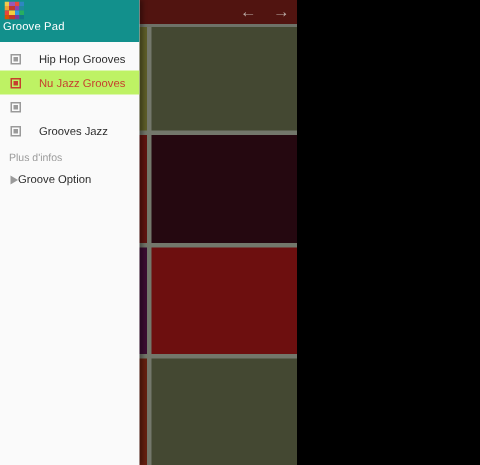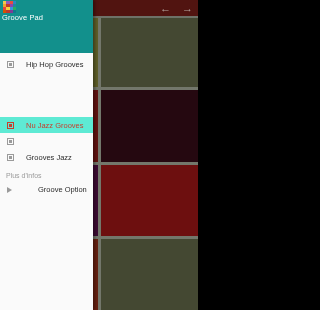--- a/index.html
+++ b/index.html
@@ -84,21 +84,21 @@
     top: 0;
     width: 93px;
     height: 310px;
     background: #fafafa;
     box-shadow: 2px 0 3px rgba(0,0,0,0.35);
     overflow: hidden;
   }
   .drawer-header {
     background: #12908c;
     padding: 0;
-    height: 53px;
+    height: 28px;
     position: relative;
   }
   .app-icon {
     position: absolute;
     left: 3px;
     top: 1px;
     width: 13px;
     height: 12px;
     display: grid;
     grid-template-columns: repeat(4, 1fr);
@@ -130,22 +130,21 @@
     padding: 3px 0 0 0;
   }
   .pack-item {
     display: flex;
     align-items: center;
     height: 16px;
     padding-left: 7px;
     cursor: pointer;
   }
   .pack-item.selected {
-    background: #5eead4;
-    margin-top: 45px;
+    background: #bef264;
   }
   .pack-icon {
     width: 7px;
     height: 7px;
     border: 1px solid #9a9a9a;
     box-sizing: border-box;
     position: relative;
     flex: 0 0 auto;
   }
   .pack-icon::after {
@@ -183,21 +182,21 @@
   }
   .tri-icon {
     width: 0;
     height: 0;
     border-top: 3.5px solid transparent;
     border-bottom: 3.5px solid transparent;
     border-left: 5px solid #9a9a9a;
     flex: 0 0 auto;
   }
   .option-label {
-    margin-left: 26px;
+    margin-left: 0;
     font-size: 7.5px;
     color: #2b2b2b;
     white-space: nowrap;
   }
 </style>
 </head>
 <body>
 
 <div id="app">
 

